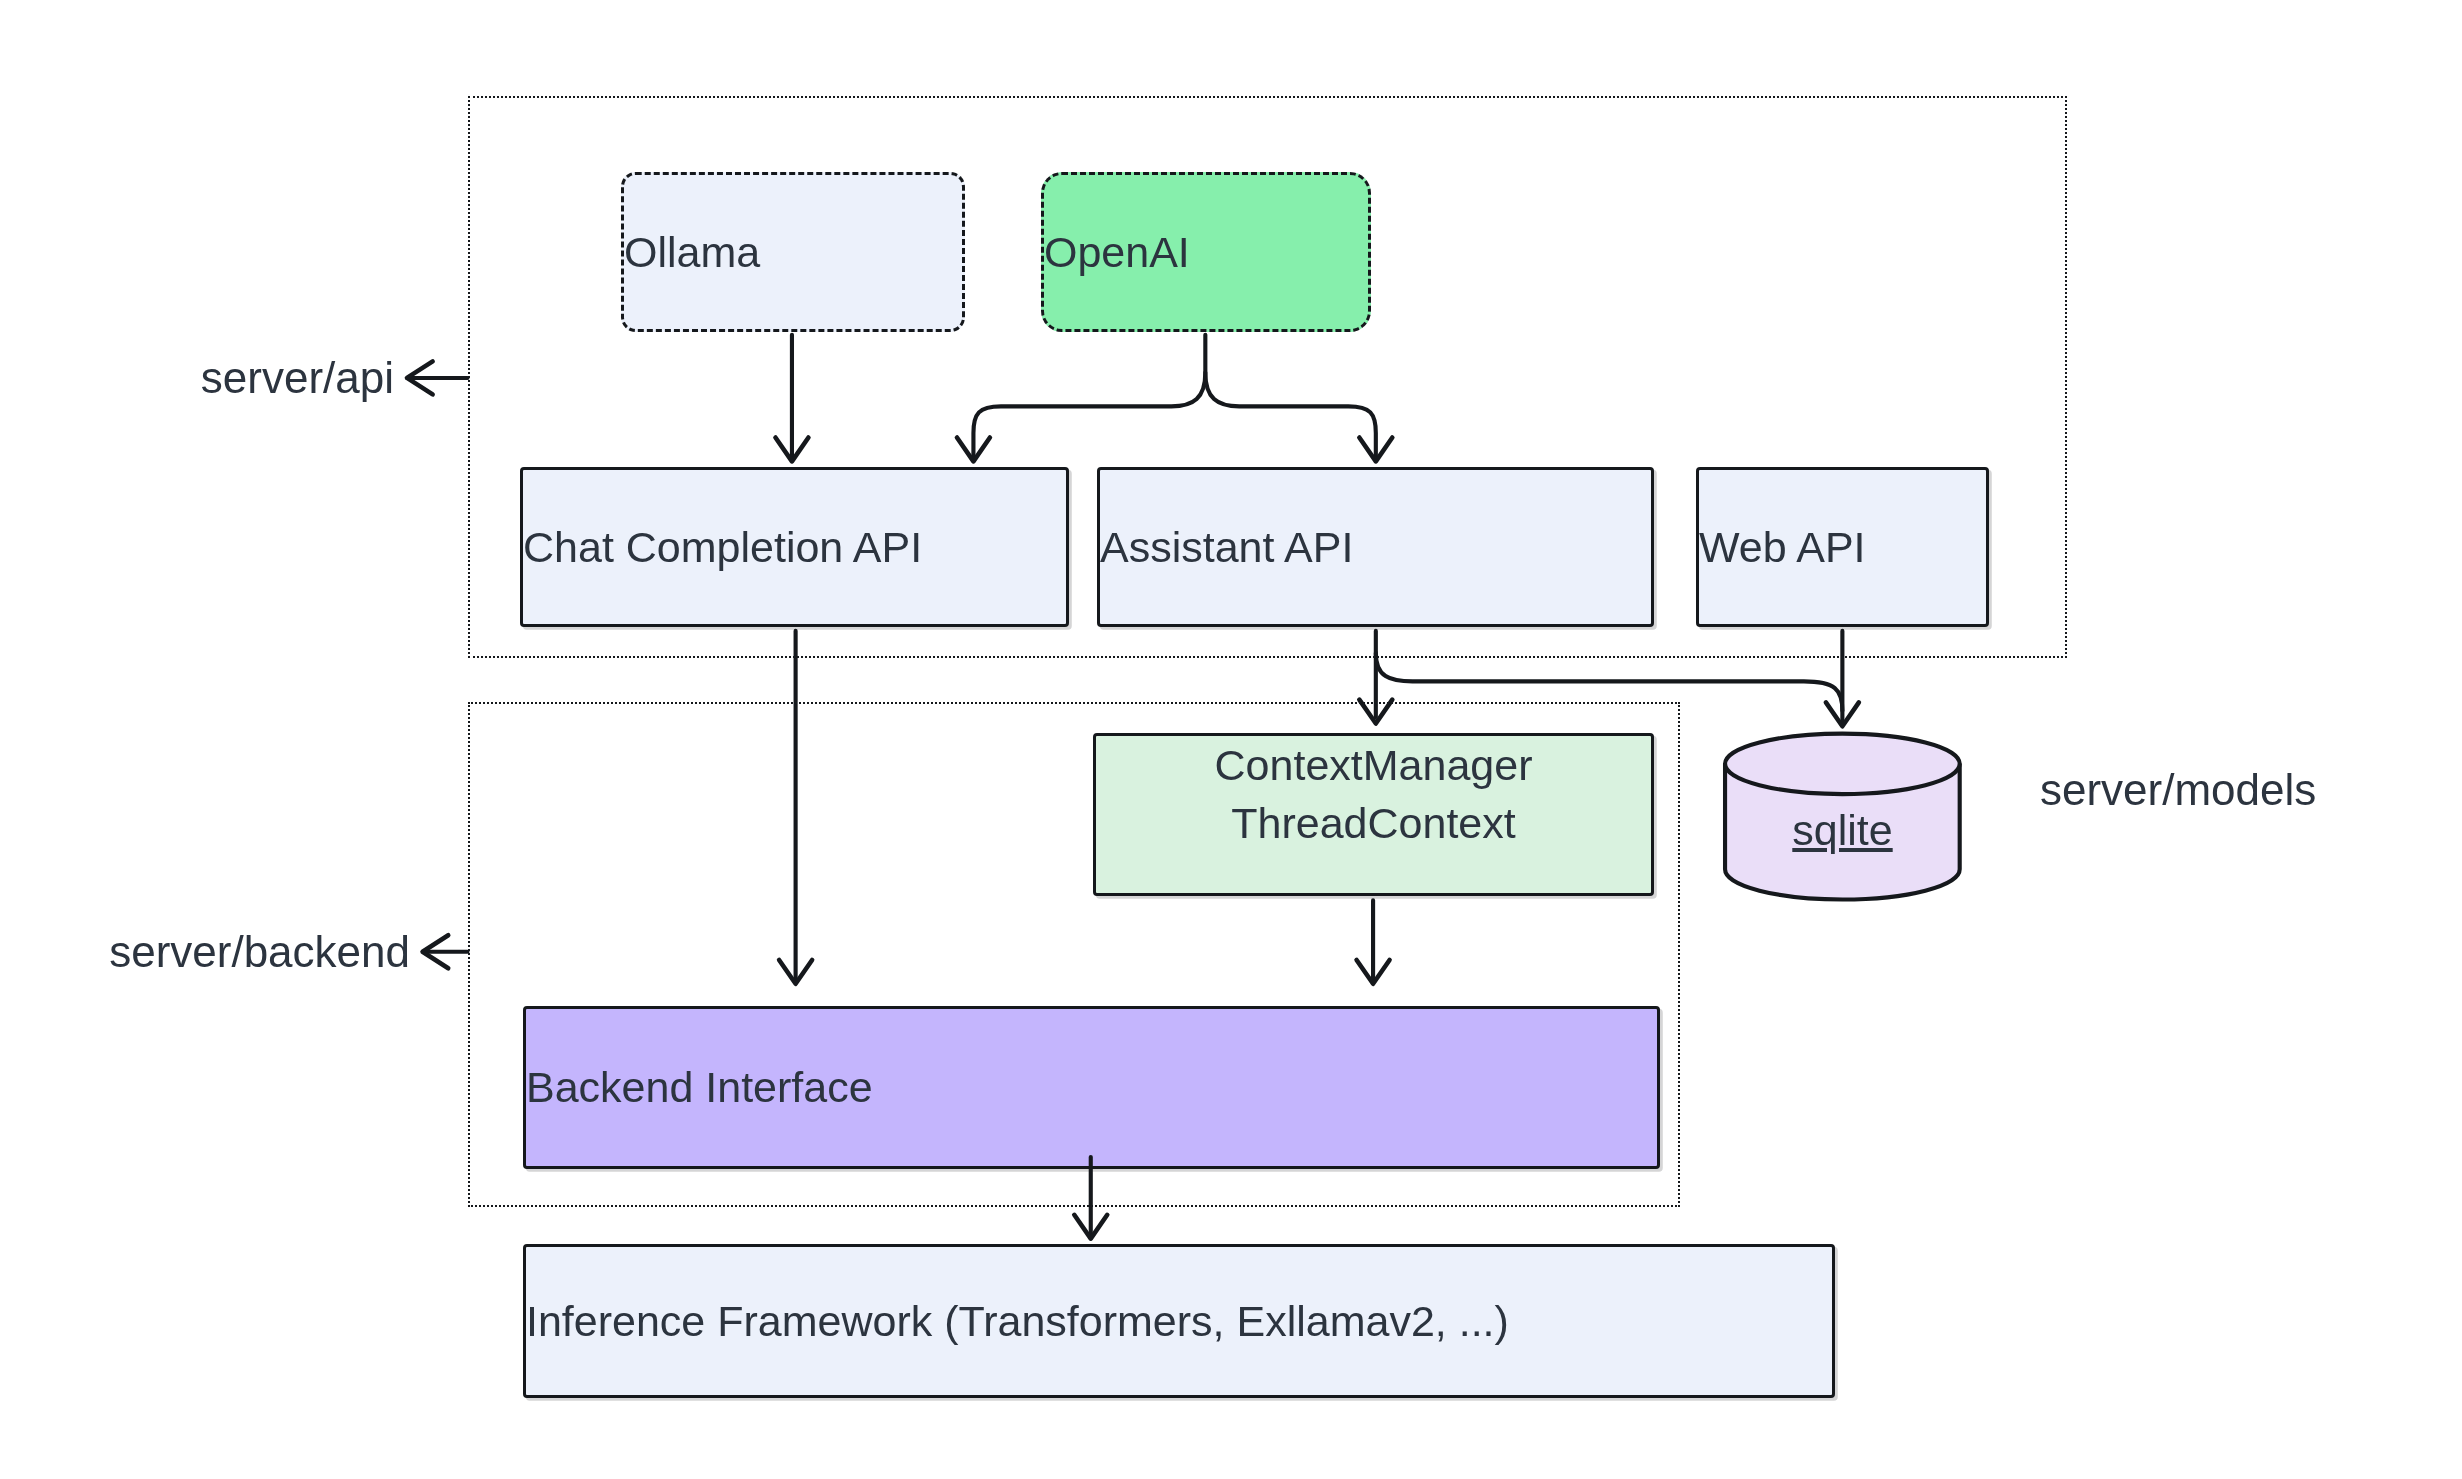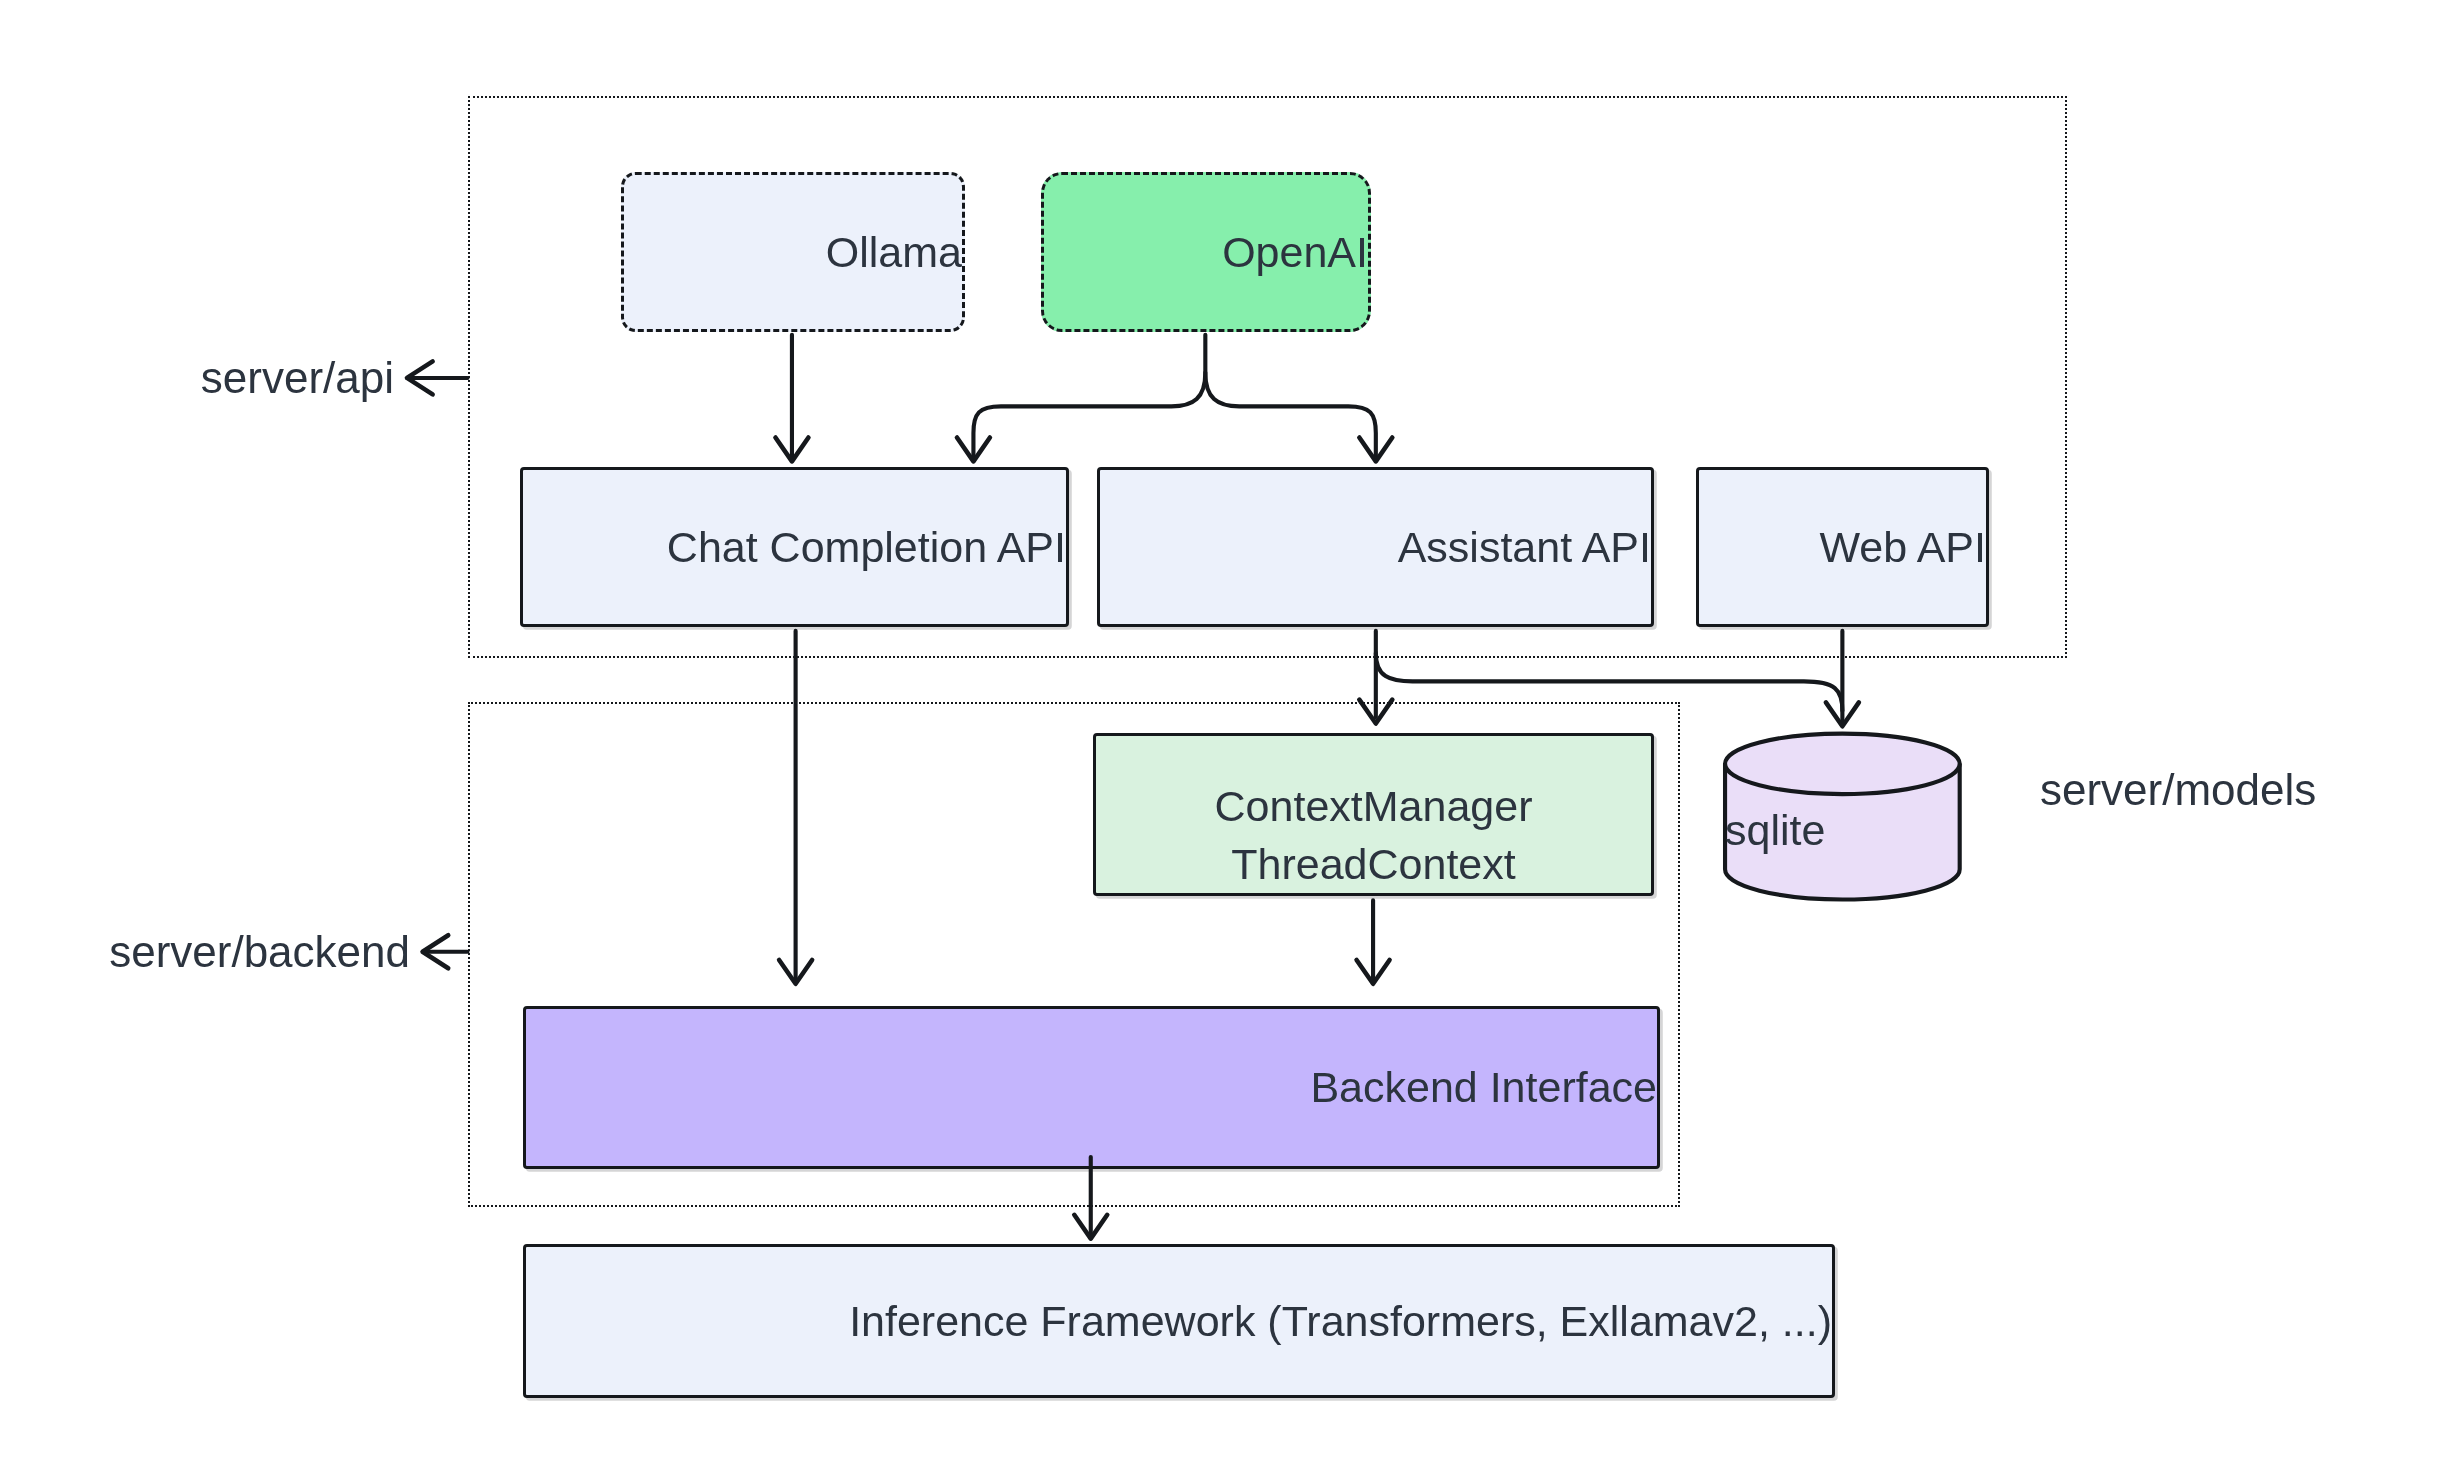--- a/index.html
+++ b/index.html
@@ -23,21 +23,21 @@
     z-index: 1;
   }
   .group-api     { left: 468px; top: 96px;  width: 1595px; height: 558px; }
   .group-backend { left: 468px; top: 702px;  width: 1208px; height: 501px; }
 
   
   .node {
     position: absolute;
     display: flex;
     align-items: center;
-    justify-content: flex-end;
+    justify-content: flex-start;
     text-align: center;
     font-size: 43px;
     line-height: 1.35;
     z-index: 2;
     box-sizing: border-box;
   }
   .node-solid {
     border: 3.7px solid #15181c;
     border-radius: 4px;
     box-shadow: 2.8px 2.8px 0 rgba(21,24,28,0.18);
@@ -62,21 +62,21 @@
     line-height: 55px;
     height: 55px;
     z-index: 5;
     white-space: nowrap;
   }
   .glabel-api     { left: 119px;  top: 350px;  width: 275px; text-align: right; }
   .glabel-backend { left: 83px;   top: 924px; width: 327px; text-align: right; }
   .glabel-models  { left: 2040px; top: 762px; }
   .glabel-sqlite  {
     left: 1725px; top: 803px; width: 235px;
-    font-size: 43px;
+    text-align: center; font-size: 43px; text-decoration: underline;
   }
 
   
   #edges-svg {
     position: absolute;
     left: 0; top: 0;
     z-index: 4;
     pointer-events: none;
   }
   #edges-svg path.edge {

